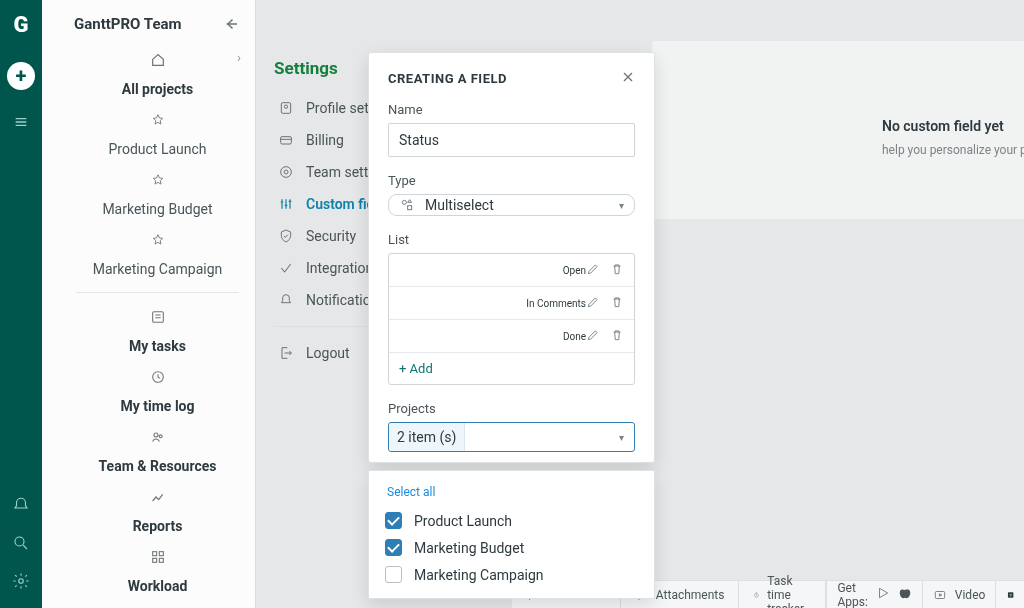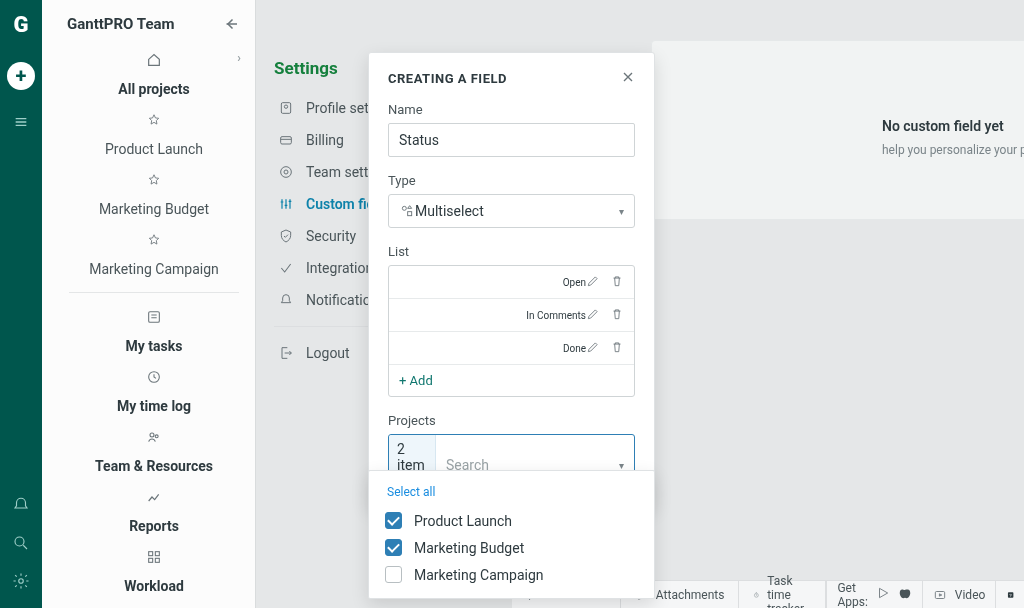--- a/index.html
+++ b/index.html
@@ -9,21 +9,21 @@
   
   .rail { width: 42px; background: #00564d; display: flex; flex-direction: column; align-items: center; color: #cfe9e6; position: relative; }
   .rail .logo { width: 42px; height: 48px; display:flex; align-items:center; justify-content:center; font-weight: 900; font-size: 22px; color:#fff; }
   .rail .add { width: 28px; height: 28px; border-radius: 50%; background:#fff; color:#00564d; display:flex; align-items:center; justify-content:center; font-size:20px; font-weight:700; margin-top: 14px; cursor:pointer; }
   .rail .ham { margin-top: 24px; color:#b7dcd7; font-size:16px; }
   .rail .bottom { position: absolute; bottom: 18px; display:flex; flex-direction:column; gap:20px; align-items:center; }
   .rail .ricon { width: 18px; height:18px; display:flex; align-items:center; justify-content:center; }
   .rail svg { stroke:#9fcfc9; fill:none; }
 
   
-  .sidebar { width: 214px; background:#fcfcfc; border-right:1px solid #d9dcdd; padding: 14px 0 0 11px; }
+  .sidebar { width: 214px; background:#fcfcfc; border-right:1px solid #d9dcdd; padding: 14px 0 0 18px; }
   .sb-head { display:flex; align-items:center; justify-content:space-between; padding: 0 14px 10px 14px; }
   .sb-title { font-size: 15px; font-weight:700; color:#2e3a3f; }
   .sb-back { width:20px;height:20px; display:flex; align-items:center; justify-content:center; cursor:pointer; }
   .sb-item { display:flex; align-items:center; gap:12px; padding: 7px 16px; font-size:14px; color:#4a5559; cursor:pointer; position:relative;flex-direction:column; }
   .sb-item.bold { font-weight:700; color:#2e3a3f; }
   .sb-item .chev { position:absolute; right:14px; color:#9aa3a6; font-size:12px; }
   .sb-sep { margin: 8px 16px; border:none; border-top:1px solid #e4e6e7; }
   .sb-icon { width:18px; height:18px; display:flex; align-items:center; justify-content:center; color:#6b757a; }
   .sb-icon svg { stroke:#6b757a; fill:none; }
 
@@ -42,21 +42,21 @@
   .backcard { position:absolute; left:395px; top:40px; width:596px; height:180px; background:#f1f3f3; border-radius:4px; border:1px solid #e5e8e9; }
   .nocustom { position:absolute; left:230px; top:77px; font-size:14px; color:#2e3a3f; font-weight:600; white-space:nowrap; }
   .nocustom-sub { position:absolute; left:230px; top:102px; font-size:12px; color:#7a8489; white-space:nowrap; }
 
   
   .modal { position:absolute; left:112px; top:52px; width:287px; background:#fff; border:1px solid #dfe2e4; border-radius:3px; box-shadow:0 6px 18px rgba(0,0,0,.12); z-index:5; padding:18px 19px 10px 19px; }
   .modal h2 { font-size:13px; letter-spacing:.5px; color:#2e3a3f; font-weight:700; }
   .modal .close { position:absolute; right:14px; top:16px; width:20px; height:20px; cursor:pointer; color:#6b757a; }
   .m-label { font-size:13px; color:#4a5559; margin-top:16px; margin-bottom:6px; }
   .m-input { width:100%; border:1px solid #cfd4d6; border-radius:2px; padding:8px 10px; font-size:14px; color:#2e3a3f; }
-  .m-select { width:100%; border:1px solid #cfd4d6; border-radius:3px; padding:8px 10px; font-size:14px; color:#2e3a3f; display:flex; align-items:center; position:relative; cursor:pointer; }
+  .m-select { width:100%; border:1px solid #cfd4d6; border-radius:9px; padding:2px 10px; font-size:14px; color:#2e3a3f; display:flex; align-items:center; gap:10px; position:relative; cursor:pointer; }
   .m-select .caret { position:absolute; right:10px; top:50%; transform:translateY(-50%); color:#7a8489; font-size:10px; }
   .m-list { border:1px solid #cfd4d6; border-radius:3px; overflow:hidden; }
   .m-row { padding:8px 10px; font-size:10px; color:#2e3a3f; display:flex; align-items:center; justify-content:flex-end; border-bottom:1px solid #e7eaeb; }
   .m-row:last-child { border-bottom:none; }
   .m-row .tools { display:flex; gap:10px; color:#8a9296; }
   .m-row .tools span { cursor:pointer; }
   .m-add { padding:8px 10px; font-size:13px; color:#0f766e; cursor:pointer; }
   .projbox { border:1px solid #2e7fb5; border-radius:3px; display:flex; align-items:center; position:relative; }
   .chip { background:#eef6fb; padding:6px 8px; font-size:14px; color:#2e3a3f; border-right:1px solid #d7e7f1; border-radius:3px 0 0 3px; }
   .projbox input { border:none; outline:none; padding:8px 10px; font-size:14px; flex:1; color:#2e3a3f; }
@@ -334,21 +334,20 @@
                   <path d="M6 7h12M9 7V5h6v2M8 7l1 13h6l1-13" stroke-width="1.5"></path>
                 </svg></span>
           </span>
         </div>
         <div class="m-add">+  Add</div>
       </div>
 
       <div class="m-label">Projects</div>
       <div class="projbox">
         <span class="chip">2 item (s)</span>
-        <input placeholder="Search" style="">
         <span class="caret">▾</span>
       </div>
     </div>
 
     <div class="dropdown">
       <div class="dd-selectall">Select all</div>
       <div class="dd-item">
         <span class="cbox checked"></span>
         <span>Product Launch</span>
       </div>

